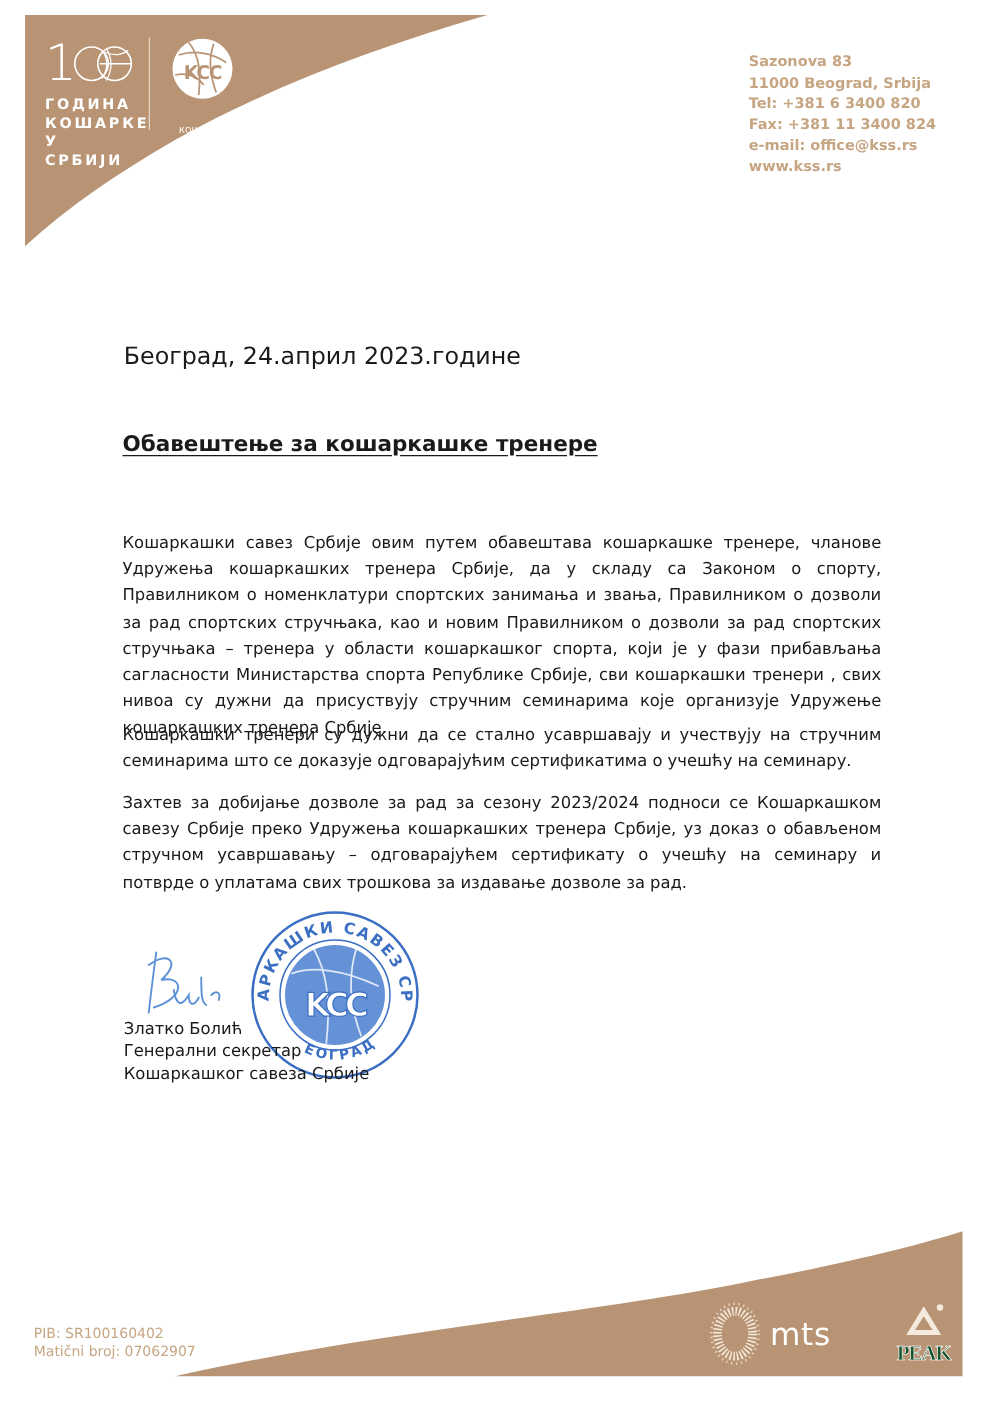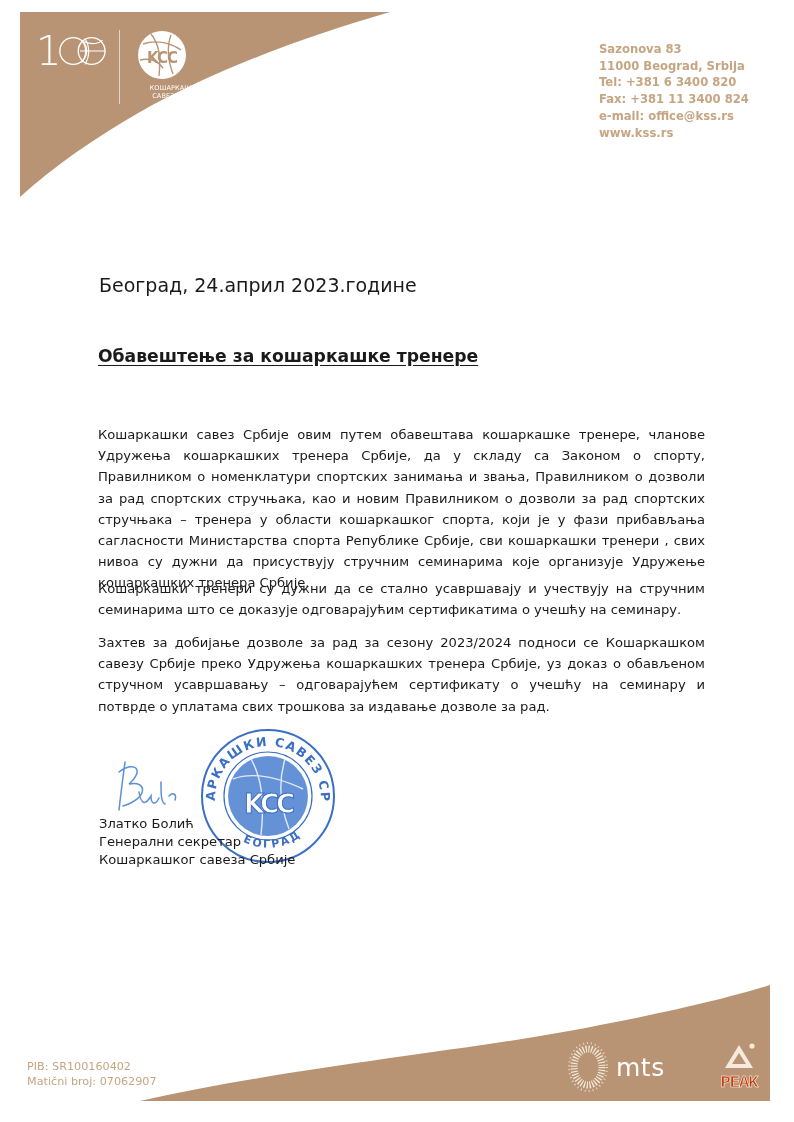--- a/index.html
+++ b/index.html
@@ -6,58 +6,63 @@
   body { width:794px; height:1122px; position:relative; overflow:hidden; font-family:"DejaVu Sans", sans-serif; color:#1a1a1a; }
   .shape-top { position:absolute; left:0; top:0; width:794px; height:320px; }
   .shape-bottom { position:absolute; left:0; top:900px; width:794px; height:222px; }
 
   .logo-100 { position:absolute; left:36px; top:30px; width:72px; }
   .logo-100-num { display:flex; align-items:center; height:42px; }
   .logo-100-one { font-family:"DejaVu Sans", sans-serif; font-weight:300; font-size:40px; color:#fff; line-height:40px; letter-spacing:-2px; }
   .logo-100-text { color:#fff; font-weight:bold; font-size:11.5px; line-height:15px; letter-spacing:2.2px; margin-top:4px; font-family:"DejaVu Sans", sans-serif; }
   .logo-divider { position:absolute; left:119px; top:30px; width:1px; height:74px; background:#efe2d3; opacity:.85; }
   .logo-kss { position:absolute; left:137px; top:30px; width:64px; }
-  .logo-kss-text { color:#fff; font-size:6.5px; line-height:8px; letter-spacing:.1px; margin-top:0; text-align:right; font-family:"DejaVu Sans", sans-serif; }
+  .logo-kss-text { color:#fff; font-size:6.5px; line-height:8px; letter-spacing:.1px; margin-top:16px; text-align:center; font-family:"DejaVu Sans", sans-serif; }
 
   .contact { position:absolute; left:599px; top:41px; color:#c6a582; font-family:"DejaVu Sans", sans-serif; font-size:11.6px; line-height:16.7px; }
   .contact div { white-space:nowrap;font-weight:bold; }
 
   .date { position:absolute; left:99px; top:274px; font-family:"DejaVu Sans", sans-serif; font-size:19px; }
   .title { position:absolute; left:98px; top:346px; font-family:"DejaVu Sans", sans-serif; font-size:17.2px; font-weight:bold; text-decoration:underline; text-underline-offset:3px; }
 
   .para { position:absolute; left:98px; width:607px; font-family:"DejaVu Sans", sans-serif; font-size:13.1px; line-height:21.2px; text-align:justify; }
   .p1 { top:424px; }
   .p2 { top:578px; }
   .p3 { top:632px; }
 
   .signature { position:absolute; left:95px; top:752px; width:110px; height:70px; }
   .stamp { position:absolute; left:199px; top:727px; width:138px; height:138px; }
   .signer { position:absolute; left:99px; top:815px; font-family:"DejaVu Sans", sans-serif; font-size:13.1px; line-height:17.8px; }
 
   .footer-ids { position:absolute; left:27px; top:1060px; color:#c6a582; font-family:"DejaVu Sans", sans-serif; font-size:11.2px; line-height:14.5px; }
   .mts { position:absolute; left:566px; top:1040px; display:flex; align-items:center; }
   .mts-text { color:#fff; font-family:"DejaVu Sans", sans-serif; font-size:25px; margin-left:6px; letter-spacing:.5px; }
   .peak { position:absolute; left:717px; top:1042px; width:44px; text-align:center; }
-  .peak-text { color:#c2410c; font-family:Liberation Mono, monospace; font-weight:bold; font-size:17px; letter-spacing:-1px; line-height:17px; -webkit-text-stroke:.5px #fff; }
+  .peak-text { color:#14532d; font-family:Liberation Serif, serif; font-weight:bold; font-size:17px; letter-spacing:-1px; line-height:17px; -webkit-text-stroke:.5px #fff; }
 </style>
 </head>
 <body>
 
 <svg class="shape-top" viewBox="0 0 794 320" preserveAspectRatio="none">
   <path d="M20,12 L390,12 C300,38 215,70 140,112 C95,138 55,165 20,197 Z" fill="#b99474"></path>
 </svg>
 
 <div class="logo-100">
   <div class="logo-100-num">
     <span class="logo-100-one">1</span>
     <svg width="58" height="38" viewBox="0 0 58 38">
       <circle cx="17" cy="19" r="16" fill="none" stroke="#fff" stroke-width="1.6"></circle>
       <circle cx="39" cy="19" r="16" fill="none" stroke="#fff" stroke-width="1.6"></circle>
       <path d="M27,6 C33,14 33,24 27,33 M31,4 C37,14 37,25 31,35 M25,19 L55,19 M30,8 C40,12 48,10 52,6" fill="none" stroke="#fff" stroke-width="1.2"></path>
     </svg>
+  </div>
+  <div class="logo-100-text">
+    <div>ГОДИНА</div>
+    <div>КОШАРКЕ</div>
+    <div>У СРБИЈИ</div>
   </div>
 </div>
 <div class="logo-divider"></div>
 
 <div class="logo-kss">
   <svg width="50" height="50" viewBox="0 0 50 50">
     <circle cx="25" cy="25" r="24" fill="#fff"></circle>
     <path d="M6,14 C18,10 32,12 44,20 M14,4 C22,14 24,26 22,46 M34,5 C30,16 30,28 36,44 M3,30 C12,28 20,30 26,38" fill="none" stroke="#b99474" stroke-width="1.4"></path>
     <text x="25" y="33" text-anchor="middle" font-family="DejaVu Sans, sans-serif" font-weight="bold" font-size="15" fill="#b99474" letter-spacing="-1">KCC</text>
   </svg>

